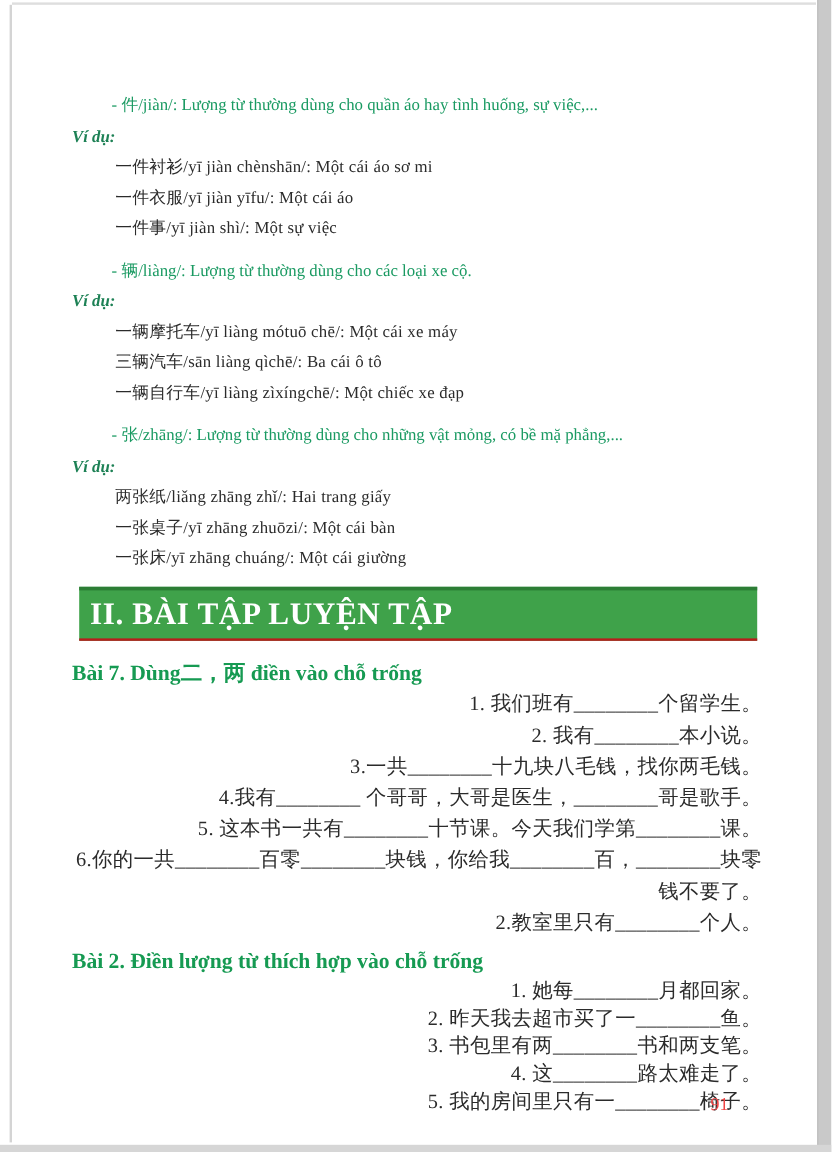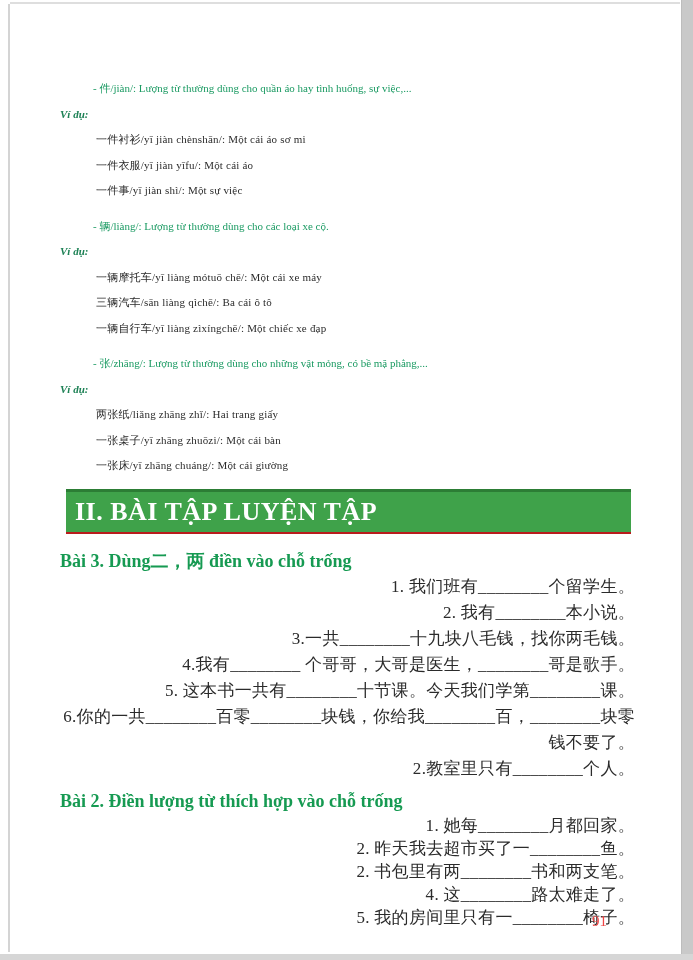--- a/index.html
+++ b/index.html
@@ -15,21 +15,21 @@
   .edge{position:absolute;background:#d6d6d6;}
   .edge-top{top:2px;left:10px;right:13px;height:2px;background:#dedede;}
   .edge-left{left:8px;top:4px;bottom:8px;width:2px;background:#d4d4d4;}
   .edge-right{right:0;top:0;bottom:0;width:11px;background:#c9c9c9;border-left:1px solid #bdbdbd;}
   .edge-bottom{bottom:0;left:0;right:0;height:6px;background:#d6d6d6;}
 
   .content{padding:76px 58px 0 60px;}
 
   
   .mw-section{margin:0 0 10px 0;}
-  .mw-section p{margin:0;font-size:11px;line-height:25.5px;}
+  .mw-section p{margin:0;font-size:14px;line-height:25.5px;}
   .sec-head{padding-left:33px;color:#1a9a62;}
   .vidu{color:#1d8155;font-style:italic;font-weight:bold;}
   .ex{padding-left:36px;color:#2b2b2b;letter-spacing:0.2px;}
 
   
   .banner{
     margin:2px 0 14px 6px;
     width:556px;height:40px;
     background:#3fa24a;
     border-top:3px solid #2c7d35;
@@ -89,35 +89,35 @@
       <p class="ex">两张纸/liǎng zhāng zhǐ/: Hai trang giấy</p>
       <p class="ex">一张桌子/yī zhāng zhuōzi/: Một cái bàn</p>
       <p class="ex">一张床/yī zhāng chuáng/: Một cái giường</p>
     </section>
 
     <div class="banner">
       <span>II. BÀI TẬP LUYỆN TẬP</span>
     </div>
 
     <section class="exercise bai-1">
-      <p class="bai-head">Bài 3. Dùng二，两 điền vào chỗ trống</p>
+      <p class="bai-head">Bài 7. Dùng二，两 điền vào chỗ trống</p>
       <p class="item">1. 我们班有________个留学生。</p>
       <p class="item">2. 我有________本小说。</p>
       <p class="item">3.一共________十九块八毛钱，找你两毛钱。</p>
       <p class="item">4.我有________ 个哥哥，大哥是医生，________哥是歌手。</p>
       <p class="item">5. 这本书一共有________十节课。今天我们学第________课。</p>
       <p class="item">6.你的一共________百零________块钱，你给我________百，________块零钱不要了。</p>
       <p class="item">2.教室里只有________个人。</p>
     </section>
 
     <section class="exercise bai-2">
       <p class="bai-head">Bài 2. Điền lượng từ thích hợp vào chỗ trống</p>
       <p class="item">1. 她每________月都回家。</p>
       <p class="item">2. 昨天我去超市买了一________鱼。</p>
-      <p class="item">2. 书包里有两________书和两支笔。</p>
+      <p class="item">3. 书包里有两________书和两支笔。</p>
       <p class="item">4. 这________路太难走了。</p>
       <p class="item">5. 我的房间里只有一________椅子。</p>
     </section>
 
   </main>
 
   <div class="page-number">91</div>
 </div>
 
 </body></html>

